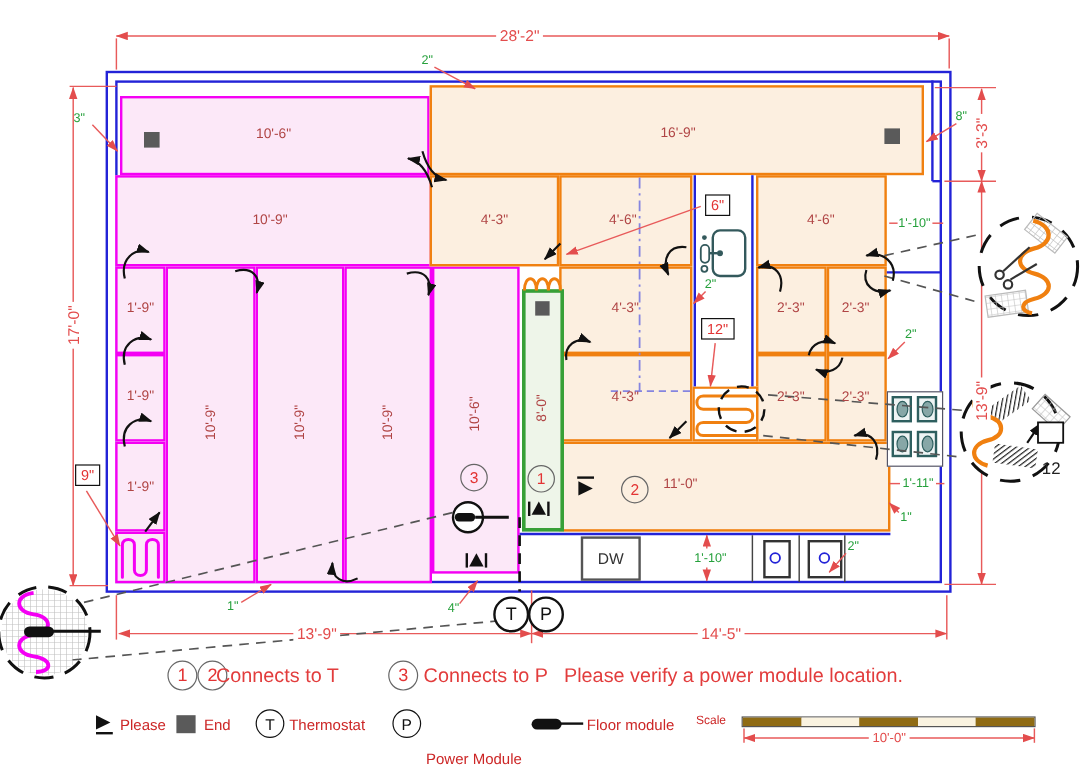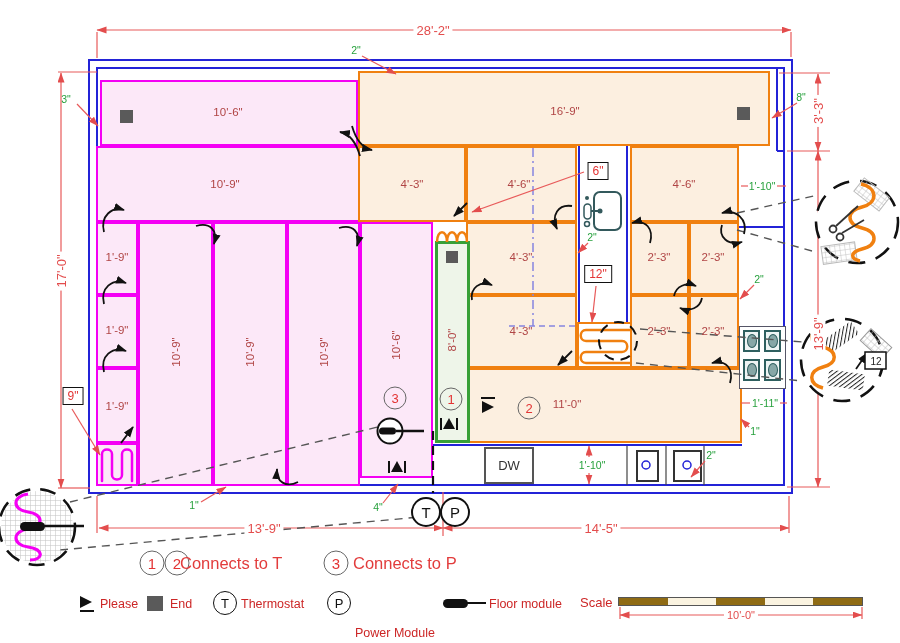--- a/index.html
+++ b/index.html
@@ -12,21 +12,21 @@
   .grn{border:3px solid #37a037;background:#eef5e9;}
   .blu2{border:2px solid #2323d7;background:transparent;}
   
   .rl{position:absolute;transform:translate(-50%,-50%);color:#b04545;font-size:11.5px;white-space:nowrap;}
   .rl.v{transform:translate(-50%,-50%) rotate(-90deg);}
   .gl{position:absolute;transform:translate(-50%,-50%);color:#27a13d;font-size:10.5px;white-space:nowrap;}
   .dim{position:absolute;transform:translate(-50%,-50%);color:#e34d4d;font-size:13px;background:#fff;padding:0 3px;white-space:nowrap;}
   .dim.v{transform:translate(-50%,-50%) rotate(-90deg);}
   .dim.sm{font-size:11px;}
   .bx{position:absolute;transform:translate(-50%,-50%);border:1.5px solid #111;background:#fff;color:#e33434;font-size:12px;padding:1px 4px;white-space:nowrap;}
-  .bx.dk{color:#222;font-size:10px;padding:0 2px;}
+  .bx.dk{color:#222;font-size:14px;padding:0 2px;margin-top:29px;}
   .cn{position:absolute;transform:translate(-50%,-50%);width:21px;height:21px;border:1.5px solid #666;border-radius:50%;color:#e33434;font-size:13px;display:flex;align-items:center;justify-content:center;background:transparent;}
   .cn.big{width:23px;height:23px;font-size:15px;background:#fff;}
   .tp{position:absolute;transform:translate(-50%,-50%);width:26px;height:26px;border:2px solid #111;border-radius:50%;color:#111;font-size:15px;display:flex;align-items:center;justify-content:center;background:#fff;}
   .nt{position:absolute;color:#e23c3c;font-size:16.5px;white-space:nowrap;}
   .ll{position:absolute;color:#cc2626;font-size:12.5px;white-space:nowrap;}
   .sq{position:absolute;background:#5a5a5a;}
   .stv{position:absolute;box-sizing:border-box;border:1.5px solid #556;background:#fff;}
   .brn{position:absolute;box-sizing:border-box;border:2px solid #2e5f5f;background:#eef4f4;display:flex;align-items:center;justify-content:center;}
   .brn i{display:block;width:8px;height:12px;background:#87a7a7;border:1.5px solid #2e5f5f;border-radius:50%;}
   .box{position:absolute;box-sizing:border-box;border:2px solid #555;background:#fff;display:flex;align-items:center;justify-content:center;color:#333;font-size:13px;}
@@ -343,30 +343,31 @@
   <div class="cn" style="left:529px;top:408px">2</div>
 
   <div class="tp" style="left:426px;top:512px">T</div>
   <div class="tp" style="left:455px;top:512px">P</div>
 
   <div class="cn big" style="left:152px;top:563px">1</div>
   <div class="cn big" style="left:177px;top:563px">2</div>
   <div class="nt" style="left:180px;top:554px">Connects to T</div>
   <div class="cn big" style="left:336px;top:563px">3</div>
   <div class="nt" style="left:353px;top:554px">Connects to P</div>
+  <div class="nt" style="left:470px;top:554px">Please verify a power module location.</div>
 
   <div class="ll" style="left:100px;top:597px">Please</div>
   <div class="sq" style="left:147px;top:596px;width:16px;height:15px;"></div>
   <div class="ll" style="left:170px;top:597px">End</div>
   <div class="tp" style="left:225px;top:603px;width:22px;height:22px;font-size:13px;border-width:1.5px;">T</div>
   <div class="ll" style="left:241px;top:597px">Thermostat</div>
   <div class="tp" style="left:339px;top:603px;width:22px;height:22px;font-size:13px;border-width:1.5px;">P</div>
   <div class="ll" style="left:355px;top:626px">Power Module</div>
   <div class="ll" style="left:489px;top:597px">Floor module</div>
-  <div class="ll" style="left:580px;top:595px;font-size:13px;">Scale</div>
+  <div class="ll" style="left:580px;top:595px;font-size:10px;">Scale</div>
   <div class="sbar" style="left:618px;top:597px;width:245px;">
     <span style="width:49px;background:#8f6b14;"></span>
       <span style="width:48px;background:#faf3e0;"></span>
       <span style="width:49px;background:#8f6b14;"></span>
       <span style="width:48px;background:#faf3e0;"></span>
       <span style="width:49px;background:#8f6b14;"></span>
   </div>
 
 </div>
 

